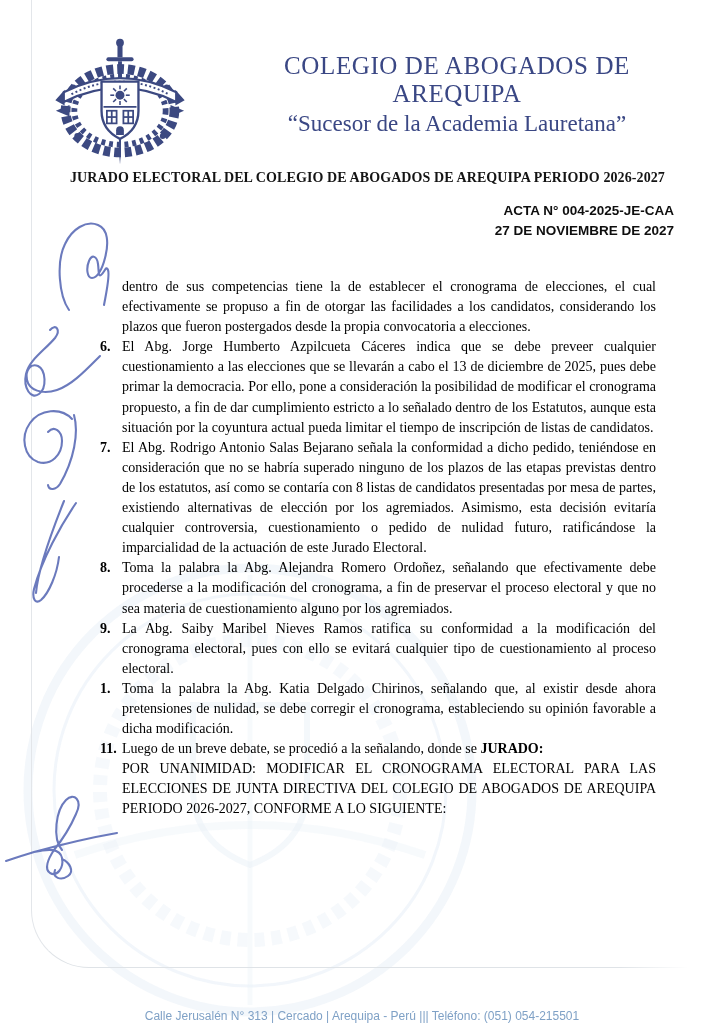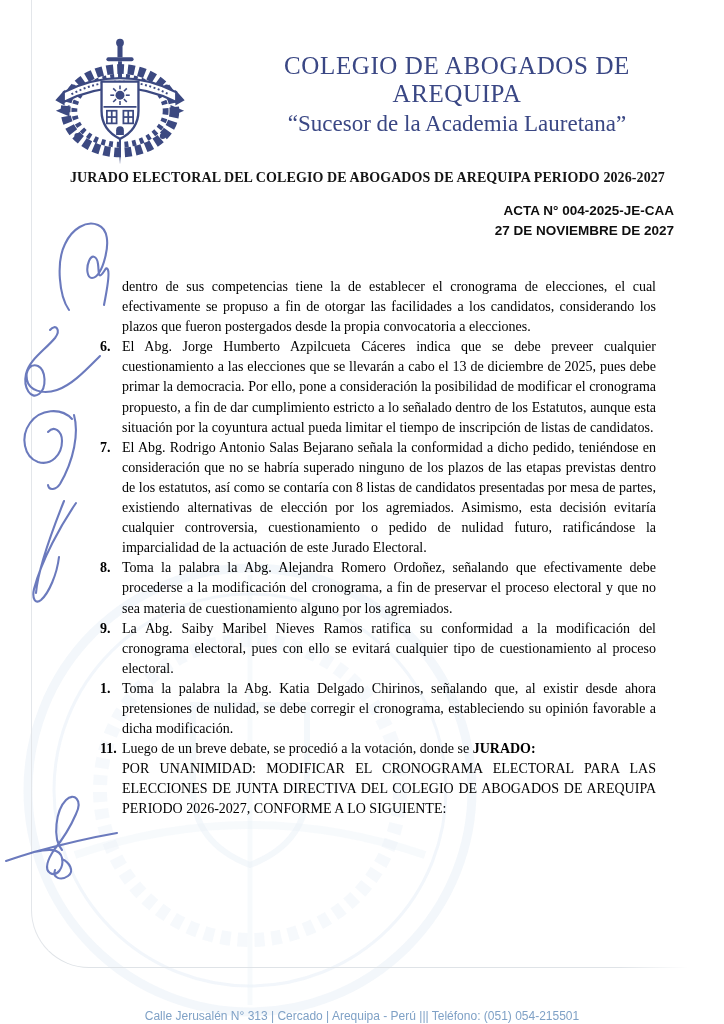--- a/index.html
+++ b/index.html
@@ -172,21 +172,21 @@
   <div>27 DE NOVIEMBRE DE 2027</div>
 </div>
 
 <div class="doc-body">
   <p>dentro de sus competencias tiene la de establecer el cronograma de elecciones, el cual efectivamente se propuso a fin de otorgar las facilidades a los candidatos, considerando los plazos que fueron postergados desde la propia convocatoria a elecciones.</p>
   <p><span class="num">6.</span><span>El Abg. Jorge Humberto Azpilcueta Cáceres indica que se debe preveer cualquier cuestionamiento a las elecciones que se llevarán a cabo el 13 de diciembre de 2025, pues debe primar la democracia. Por ello, pone a consideración la posibilidad de modificar el cronograma propuesto, a fin de dar cumplimiento estricto a lo señalado dentro de los Estatutos, aunque esta situación por la coyuntura actual pueda limitar el tiempo de inscripción de listas de candidatos.</span></p>
   <p><span class="num">7.</span><span>El Abg. Rodrigo Antonio Salas Bejarano señala la conformidad a dicho pedido, teniéndose en consideración que no se habría superado ninguno de los plazos de las etapas previstas dentro de los estatutos, así como se contaría con 8 listas de candidatos presentadas por mesa de partes, existiendo alternativas de elección por los agremiados. Asimismo, esta decisión evitaría cualquier controversia, cuestionamiento o pedido de nulidad futuro, ratificándose la imparcialidad de la actuación de este Jurado Electoral.</span></p>
   <p><span class="num">8.</span><span>Toma la palabra la Abg. Alejandra Romero Ordoñez, señalando que efectivamente debe procederse a la modificación del cronograma, a fin de preservar el proceso electoral y que no sea materia de cuestionamiento alguno por los agremiados.</span></p>
   <p><span class="num">9.</span><span>La Abg. Saiby Maribel Nieves Ramos ratifica su conformidad a la modificación del cronograma electoral, pues con ello se evitará cualquier tipo de cuestionamiento al proceso electoral.</span></p>
   <p><span class="num">1.</span><span>Toma la palabra la Abg. Katia Delgado Chirinos, señalando que, al existir desde ahora pretensiones de nulidad, se debe corregir el cronograma, estableciendo su opinión favorable a dicha modificación.</span></p>
-  <p><span class="num">11.</span><span>Luego de un breve debate, se procedió a la votación, donde se </span><span class="bold">JURADO:</span></p>
+  <p><span class="num">11.</span><span>Luego de un breve debate, se procedió a la señalando, donde se </span><span class="bold">JURADO:</span></p>
   <p class="resolution">POR UNANIMIDAD: MODIFICAR EL CRONOGRAMA ELECTORAL PARA LAS ELECCIONES DE JUNTA DIRECTIVA DEL COLEGIO DE ABOGADOS DE AREQUIPA PERIODO 2026-2027, CONFORME A LO SIGUIENTE:</p>
 </div>
 
 <svg class="sig" style="left:55px; top:218px;" width="70" height="95" viewBox="0 0 70 95">
   <path d="M14,92 C4,78 1,44 10,26 C17,11 31,2 43,7 C53,11 54,25 50,40 C47,52 42,60 37,60 C32,60 31,50 34,43 C37,36 42,38 43,46 C44,53 43,59 46,57 C50,54 51,47 53,52 C55,57 52,72 49,87"></path>
 </svg>
 <svg class="sig" style="left:12px; top:322px;" width="90" height="92" viewBox="0 0 90 92">
   <path d="M38,8 C44,1 49,8 43,16 C33,28 17,38 14,52 C11,66 19,78 27,72 C35,66 34,48 26,44 C19,41 13,48 15,58 C17,68 30,73 45,68 C60,63 74,48 88,34"></path>
 </svg>
 <svg class="sig" style="left:16px; top:405px;" width="80" height="88" viewBox="0 0 80 88">

